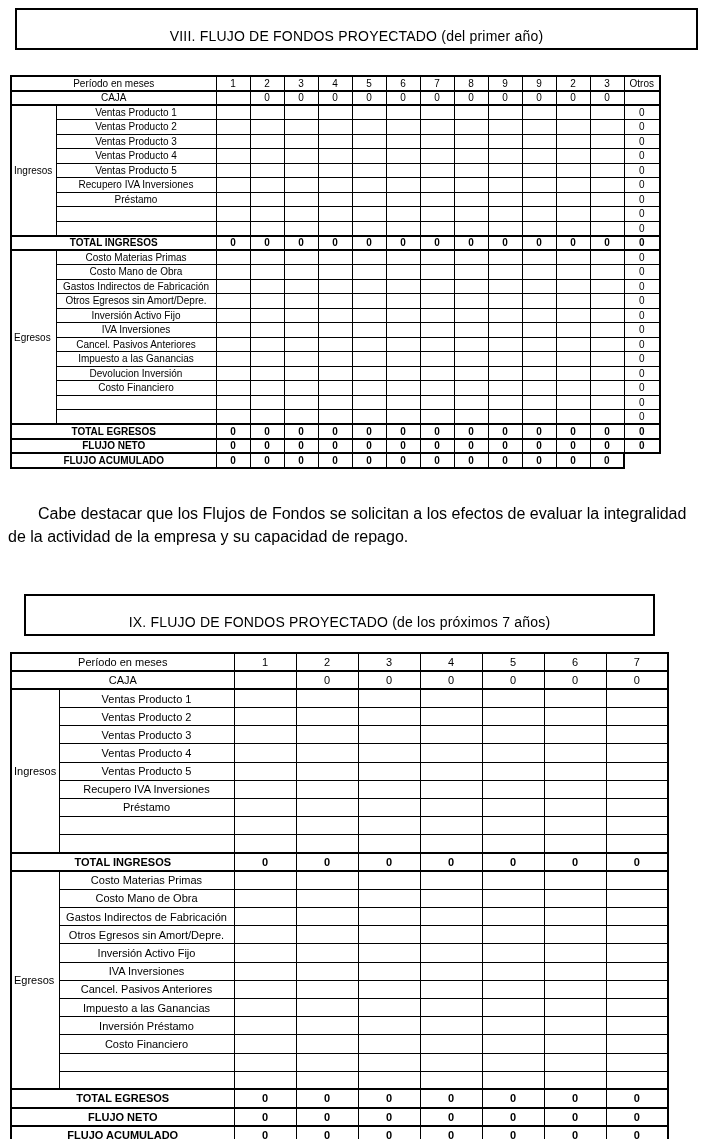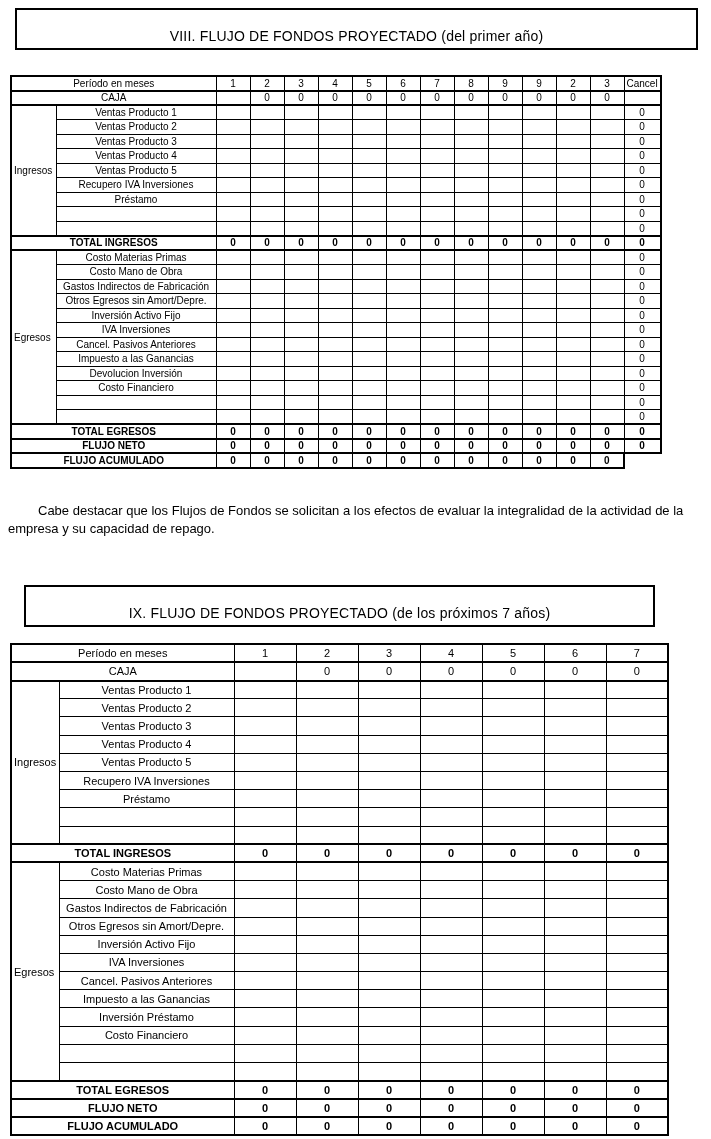--- a/index.html
+++ b/index.html
@@ -17,21 +17,21 @@
   .hdr{font-weight:normal;text-align:center}
   .num{text-align:center}
   .lbl{text-align:center}
   .grp{}
   .sum{font-weight:bold;text-align:center}
   .bl2{border-left:2px solid #000}
   .br2{border-right:2px solid #000}
   .bt2{border-top:2px solid #000}
   .bb2{border-bottom:2px solid #000}
   .ghost{border:none}
-  .note{font-size:13px;line-height:1.45;margin:33px 12px 16px 8px;text-indent:30px}
+  .note{font-size:16px;line-height:1.45;margin:33px 12px 16px 8px;text-indent:30px}
 </style>
 </head>
 <body>
 
 <div class="title-box" id="t1box">
   <span>VIII. FLUJO DE FONDOS PROYECTADO (del primer año)</span>
 </div>
 
 <table id="table1">
     <colgroup>
@@ -59,21 +59,21 @@
         <th class="hdr bt2 bb2">3</th>
         <th class="hdr bt2 bb2">4</th>
         <th class="hdr bt2 bb2">5</th>
         <th class="hdr bt2 bb2">6</th>
         <th class="hdr bt2 bb2">7</th>
         <th class="hdr bt2 bb2">8</th>
         <th class="hdr bt2 bb2">9</th>
         <th class="hdr bt2 bb2">9</th>
         <th class="hdr bt2 bb2">2</th>
         <th class="hdr bt2 bb2">3</th>
-        <th class="hdr bt2 bb2 br2">Cancel</th>
+        <th class="hdr bt2 bb2 br2">Otros</th>
       </tr>
       <tr>
         <td class="hdr bl2 bb2" colspan="2">CAJA</td>
         <td class="num bb2"></td>
         <td class="num bb2">0</td>
         <td class="num bb2">0</td>
         <td class="num bb2">0</td>
         <td class="num bb2">0</td>
         <td class="num bb2">0</td>
         <td class="num bb2">0</td>

